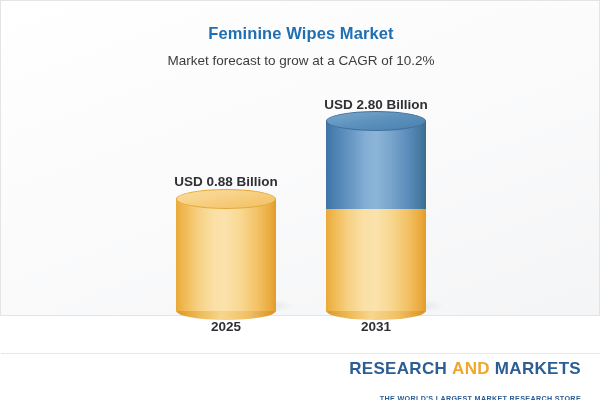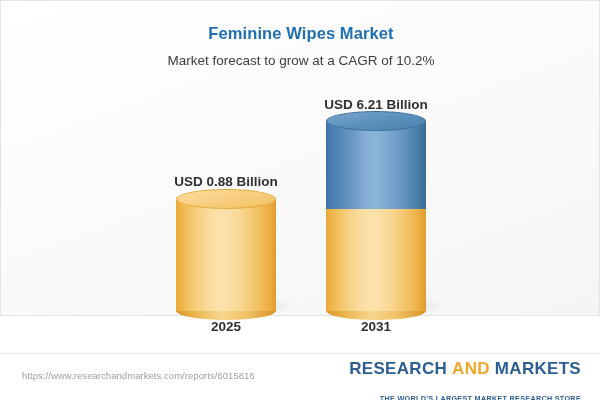--- a/index.html
+++ b/index.html
@@ -237,39 +237,38 @@
         <div class="cyl-body" style="top:0; height:112px;">
           <div class="cyl-seg seg-yellow" style="top:0; height:112px;"></div>
         </div>
         <div class="cyl-top top-yellow"></div>
       </div>
 
       <div class="year-label">2025</div>
     </div>
 
     <div class="bar-group" id="bar-group-2031">
-      <div class="value-label" id="value-label-2031">USD 6.21 Billion</div>
+      <div class="value-label" id="value-label-2031">USD 2.80 Billion</div>
 
       <div class="cylinder" id="cylinder-2031">
         <div class="cyl-shadow"></div>
         <div class="cyl-bottom bottom-yellow"></div>
         <div class="cyl-body" style="top:0; height:190px;">
           <div class="cyl-seg seg-blue" style="top:0; height:88px;"></div>
           <div class="cyl-seg seg-yellow" style="top:88px; height:102px;"></div>
         </div>
         <div class="cyl-top top-blue"></div>
       </div>
 
       <div class="year-label">2031</div>
     </div>
 
   </div>
 
   <div id="footer">
-    <div id="source-url">https://www.researchandmarkets.com/reports/6015816</div>
 
     <div id="logo">
       <div id="logo-wordmark"><span class="logo-dark">RESEARCH</span><span class="logo-dark">&nbsp;</span><span class="logo-accent">AND</span><span class="logo-dark">&nbsp;</span><span class="logo-dark">MARKETS</span></div>
       <div id="logo-tagline">THE WORLD'S LARGEST MARKET RESEARCH STORE</div>
     </div>
   </div>
 
 </div>
 
 </body></html>

